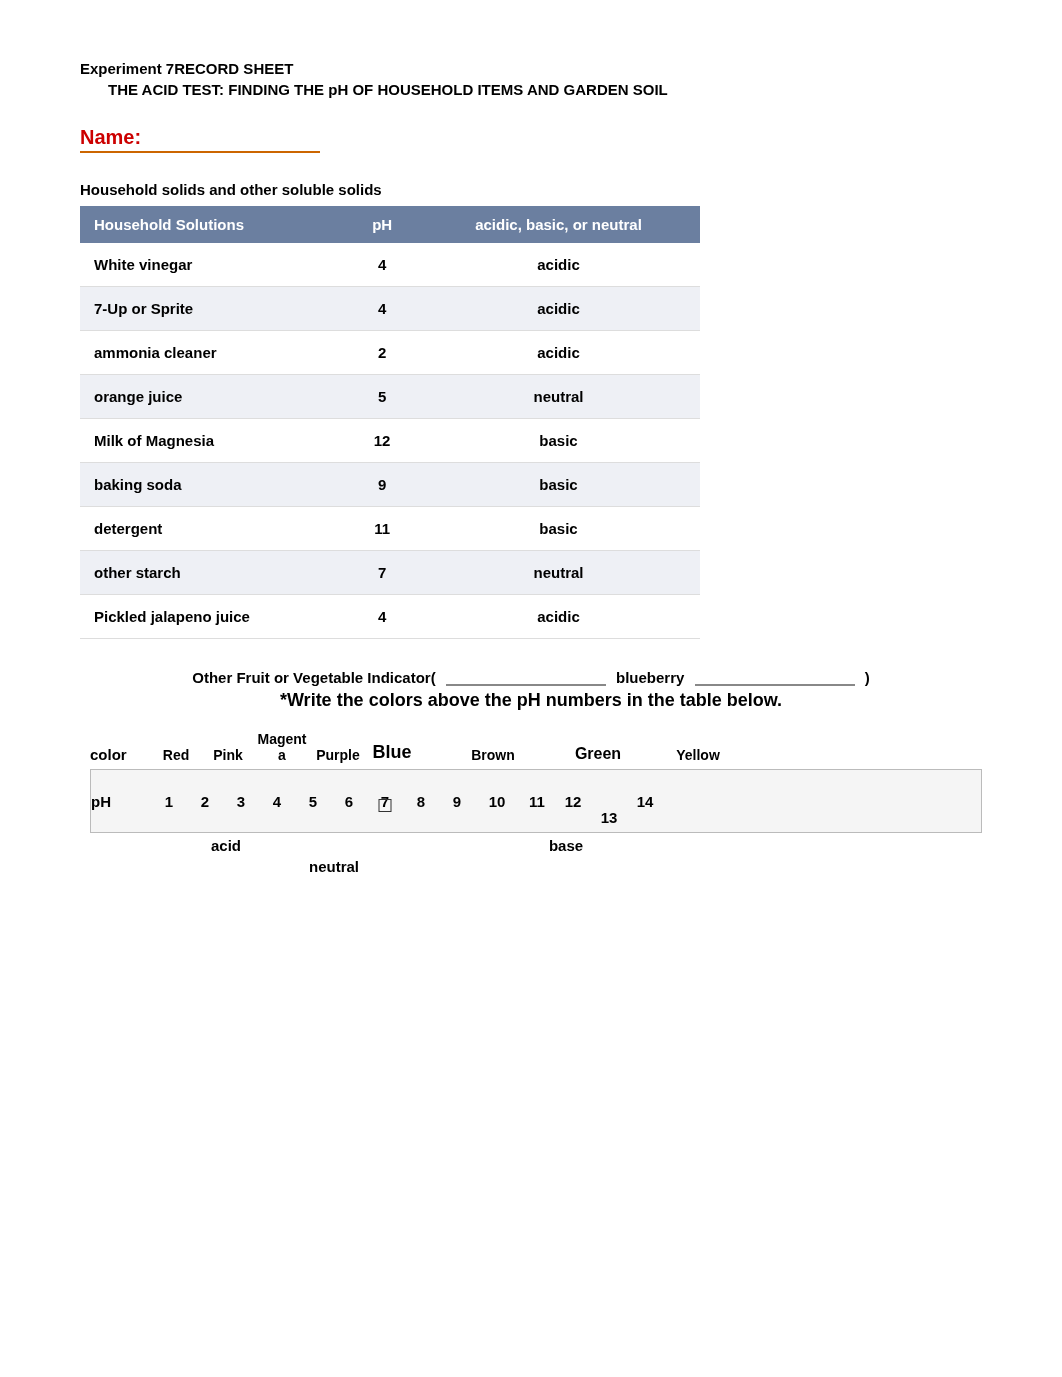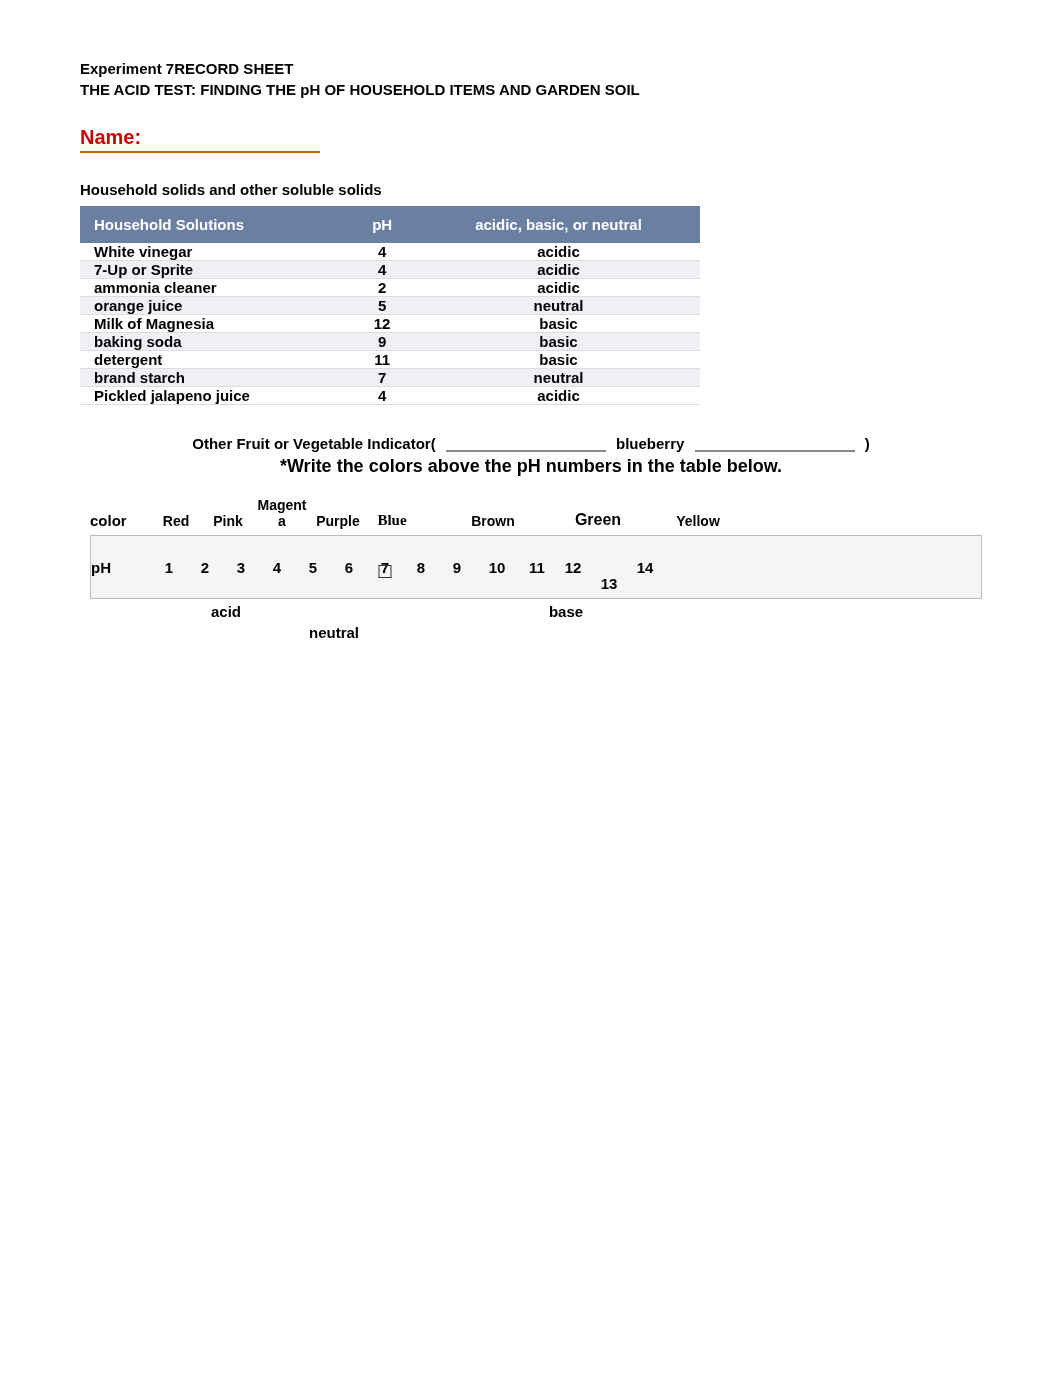--- a/index.html
+++ b/index.html
@@ -16,20 +16,21 @@
       margin-bottom: 28px;
     }
     .title-line1 {
       font-weight: bold;
       font-size: 15px;
       margin-bottom: 4px;
     }
     .title-line2 {
       font-weight: bold;
       font-size: 15px;
+      margin-left: 28px;
     }
     .name-section {
       margin-bottom: 28px;
     }
     .name-label {
       font-weight: bold;
       font-size: 20px;
       color: #cc0000;
       border-bottom: 2px solid #cc6600;
       display: inline-block;
@@ -49,21 +50,21 @@
     table.main-table th {
       background-color: #6b7fa0;
       color: #fff;
       font-weight: bold;
       padding: 10px 14px;
       text-align: left;
       font-size: 15px;
     }
     table.main-table th.center { text-align: center; }
     table.main-table td {
-      padding: 0 14px;
+      padding: 13px 14px;
       font-weight: bold;
       font-size: 15px;
       border-bottom: 1px solid #ddd;
     }
     table.main-table td.center { text-align: center; }
     table.main-table tr:nth-child(even) { background-color: #eef0f5; }
     table.main-table tr:nth-child(odd) { background-color: #ffffff; }
 
     .indicator-section {
       margin-top: 10px;
@@ -161,21 +162,21 @@
         <td>baking soda</td>
         <td class="center">9</td>
         <td class="center">basic</td>
       </tr>
       <tr>
         <td>detergent</td>
         <td class="center">11</td>
         <td class="center">basic</td>
       </tr>
       <tr>
-        <td>brand starch</td>
+        <td>other starch</td>
         <td class="center">7</td>
         <td class="center">neutral</td>
       </tr>
       <tr>
         <td>Pickled jalapeno juice</td>
         <td class="center">4</td>
         <td class="center">acidic</td>
       </tr>
     </tbody>
 </table>
@@ -198,21 +199,21 @@
     <div style="display:flex; align-items:flex-end; gap:0;">
 
       <div style="text-align:center; font-weight:bold; font-size:14px; min-width:52px; padding:0 2px;">Red</div>
 
       <div style="text-align:center; font-weight:bold; font-size:14px; min-width:52px; padding:0 2px;">Pink</div>
 
       <div style="text-align:center; font-weight:bold; font-size:14px; min-width:56px; padding:0 2px;">Magent<br>a</div>
 
       <div style="text-align:center; font-weight:bold; font-size:14px; min-width:56px; padding:0 2px;">Purple</div>
 
-      <div style="text-align:center; font-weight:bold; font-size:15px; min-width:52px; padding:0 2px;font-family:Liberation Serif, serif;">Blue</div>
+      <div style="text-align:center; font-weight:bold; font-size:18px; min-width:52px; padding:0 2px;">Blue</div>
 
       <div style="min-width:44px;"></div>
 
       <div style="text-align:center; font-weight:bold; font-size:14px; min-width:62px; padding:0 2px;">Brown</div>
 
       <div style="min-width:44px;"></div>
 
       <div style="text-align:center; font-weight:bold; font-size:16px; min-width:60px; padding:0 2px;">Green</div>
 
       <div style="min-width:44px;"></div>

